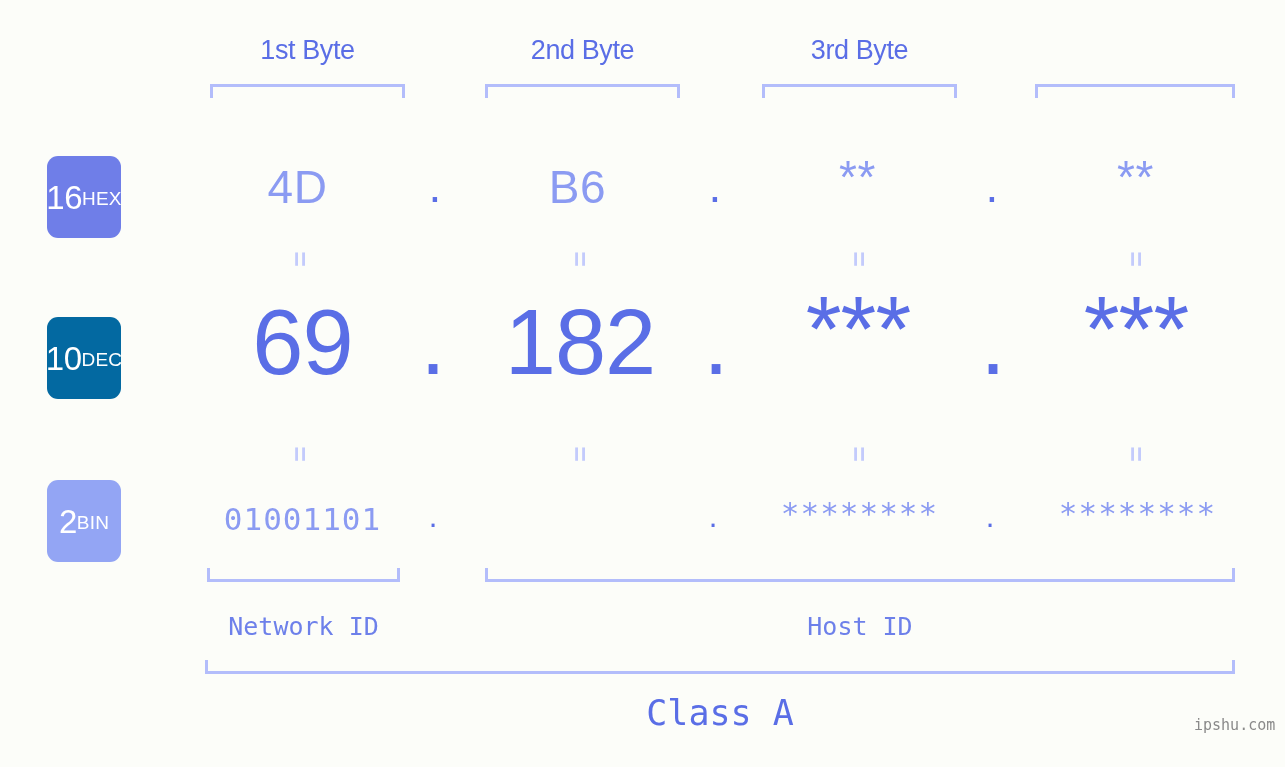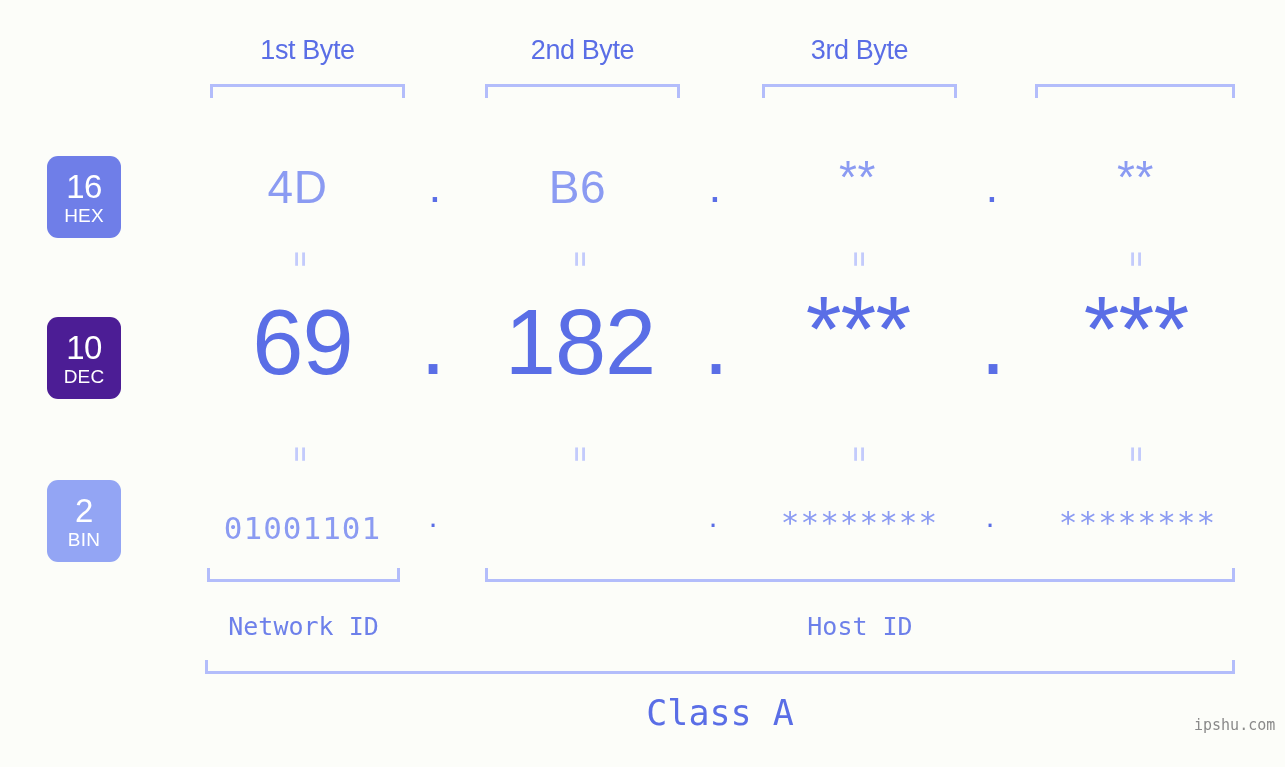--- a/index.html
+++ b/index.html
@@ -48,21 +48,21 @@
     box-sizing: border-box;
   }
 
   
   .badge {
     width: 74px;
     height: 82px;
     border-radius: 11px;
     color: #ffffff;
     display: flex;
-    flex-direction: column;
+    flex-direction: row;
     align-items: center;
     justify-content: center;
     line-height: 1;
   }
   .badge .num {
     font-size: 33px;
     font-weight: 400;
     letter-spacing: -0.5px;
   }
   .badge .lbl {
@@ -104,21 +104,20 @@
     line-height: 1;
   }
 
   .bin-val {
     font-family: "DejaVu Sans Mono", monospace;
     font-size: 31px;
     color: #8b9bf2;
     text-align: center;
     white-space: nowrap;
     letter-spacing: 1px;
-    margin-top: 9px;
   }
   .bin-dot {
     font-size: 31px;
     color: #5a6ee6;
     text-align: center;
     line-height: 1;
   }
 
   
   .eq {
@@ -178,21 +177,21 @@
   <div class="abs hex-dot" style="left:685px; top:163px; width:60px;">.</div>
   <div class="abs hex-val" style="left:760px; top:150px; width:195px;">**</div>
   <div class="abs hex-dot" style="left:962px; top:163px; width:60px;">.</div>
   <div class="abs hex-val" style="left:1038px; top:150px; width:195px;">**</div>
 
   <div class="abs eq" style="left:272px; top:246px; width:56px;">=</div>
   <div class="abs eq" style="left:552px; top:246px; width:56px;">=</div>
   <div class="abs eq" style="left:831px; top:246px; width:56px;">=</div>
   <div class="abs eq" style="left:1108px; top:246px; width:56px;">=</div>
 
-  <div class="abs badge" id="badge-dec" style="left: 47px; top: 317px; background: #4c1d95;">
+  <div class="abs badge" id="badge-dec" style="left: 47px; top: 317px; background: #0369a1;">
     <span class="num">10</span>
     <span class="lbl">DEC</span>
   </div>
 
   <div class="abs dec-val" style="left:205px; top:296px; width:195px;">69</div>
   <div class="abs dec-dot" style="left:400px; top:296px; width:66px;">.</div>
   <div class="abs dec-val" style="left:470px; top:296px; width:220px;">182</div>
   <div class="abs dec-dot" style="left:683px; top:296px; width:66px;">.</div>
   <div class="abs dec-val" style="left:752px; top:283px; width:212px;">***</div>
   <div class="abs dec-dot" style="left:960px; top:296px; width:66px;">.</div>

